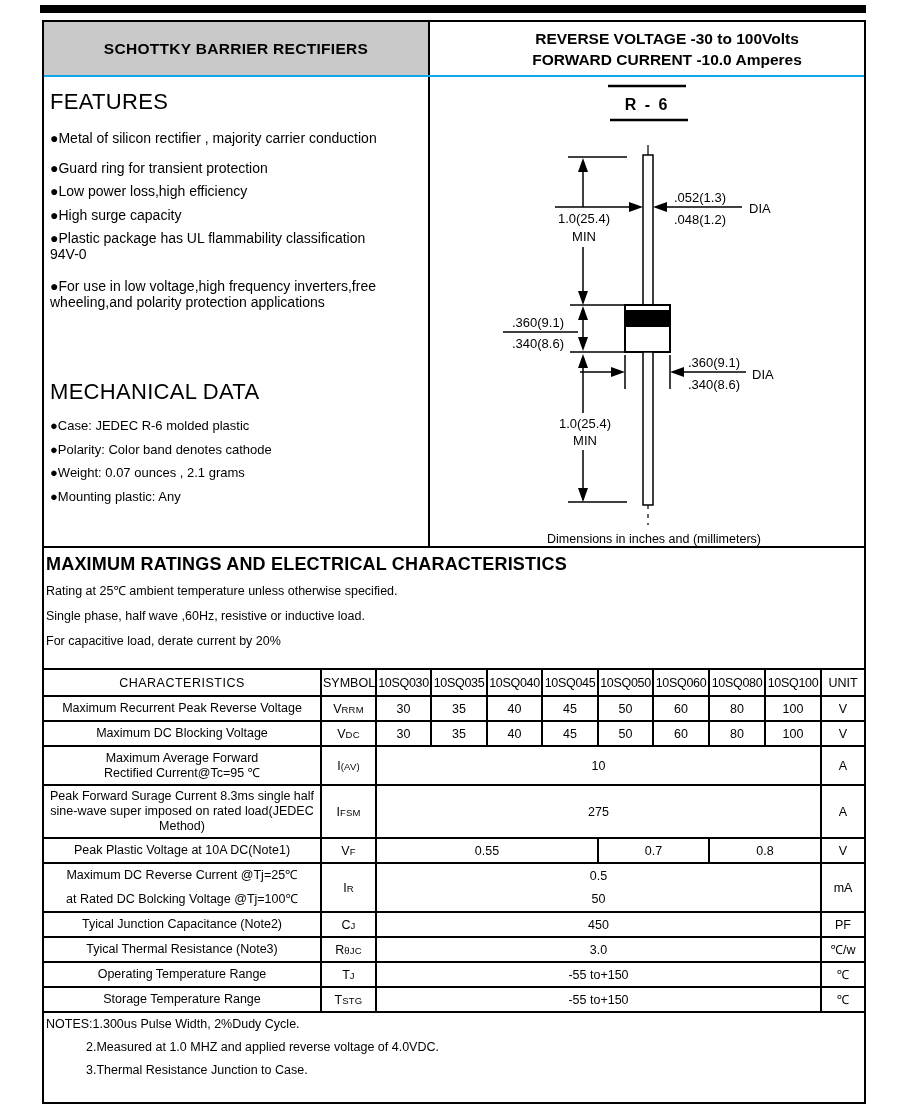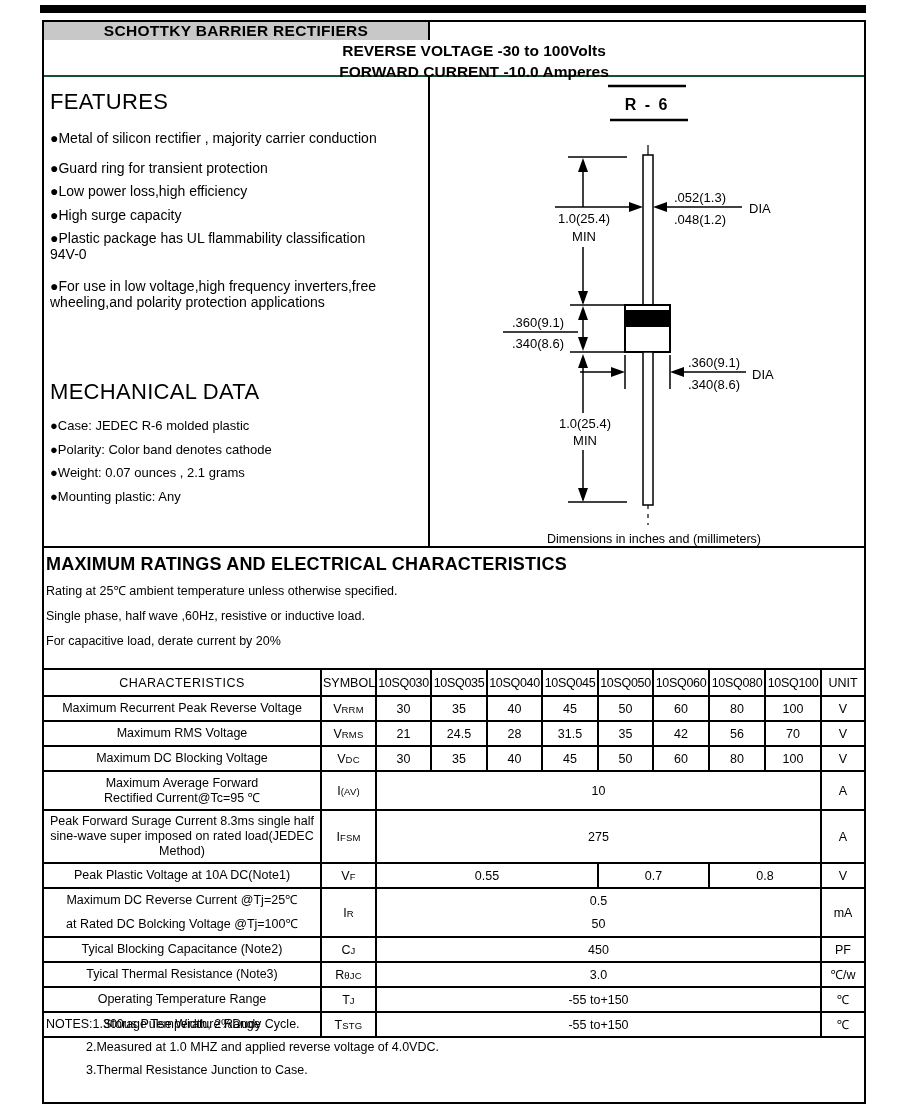--- a/index.html
+++ b/index.html
@@ -2,21 +2,21 @@
 <html><head>
 <meta charset="utf-8">
 <style>
   html,body{margin:0;padding:0;background:#fff;}
   .page{position:relative;width:900px;height:1111px;background:#fff;
         font-family:"Liberation Sans",sans-serif;color:#000;overflow:hidden;}
   .top-bar{position:absolute;left:40px;top:5px;width:826px;height:8px;background:#000;}
   .outer{position:absolute;left:42px;top:20px;width:820px;height:1080px;border:2px solid #000;}
 
   
-  .hdr{display:flex;height:53px;border-bottom:2px solid #14532d;flex-direction:column;}
+  .hdr{display:flex;height:53px;border-bottom:2px solid #0ea5e9;}
   .hdr-left{width:384px;border-right:2px solid #000;background:#c8c8c8;
             display:flex;align-items:center;justify-content:center;
             font-size:15.5px;font-weight:bold;letter-spacing:.3px;}
   .hdr-right{flex:1;display:flex;flex-direction:column;align-items:center;justify-content:center;
              font-size:15.5px;font-weight:bold;line-height:21px;padding-left:40px;}
 
   
   .mid{display:flex;height:469px;border-bottom:2px solid #000;}
   .left-panel{width:384px;border-right:2px solid #000;position:relative;}
   .right-panel{flex:1;position:relative;}
@@ -222,33 +222,20 @@
         <td>35</td>
         <td>40</td>
         <td>45</td>
         <td>50</td>
         <td>60</td>
         <td>80</td>
         <td>100</td>
         <td>V</td>
       </tr>
 
-      <tr class="h23">
-        <td class="lbl">Maximum RMS Voltage</td>
-        <td><span>V</span><span class="sub">RMS</span></td>
-        <td>21</td>
-        <td>24.5</td>
-        <td>28</td>
-        <td>31.5</td>
-        <td>35</td>
-        <td>42</td>
-        <td>56</td>
-        <td>70</td>
-        <td>V</td>
-      </tr>
 
       <tr class="h23">
         <td class="lbl">Maximum DC Blocking Voltage</td>
         <td><span>V</span><span class="sub">DC</span></td>
         <td>30</td>
         <td>35</td>
         <td>40</td>
         <td>45</td>
         <td>50</td>
         <td>60</td>
@@ -294,21 +281,21 @@
         </td>
         <td><span>I</span><span class="sub">R</span></td>
         <td colspan="8" class="stack2">
           <div>0.5</div>
           <div>50</div>
         </td>
         <td>mA</td>
       </tr>
 
       <tr class="h23">
-        <td class="lbl">Tyical Blocking  Capacitance (Note2)</td>
+        <td class="lbl">Tyical Junction  Capacitance (Note2)</td>
         <td><span>C</span><span class="sub">J</span></td>
         <td colspan="8">450</td>
         <td>PF</td>
       </tr>
 
       <tr class="h23">
         <td class="lbl">Tyical Thermal Resistance (Note3)</td>
         <td><span>R</span><span class="sub">θJC</span></td>
         <td colspan="8">3.0</td>
         <td class="unit-c">℃/w</td>

